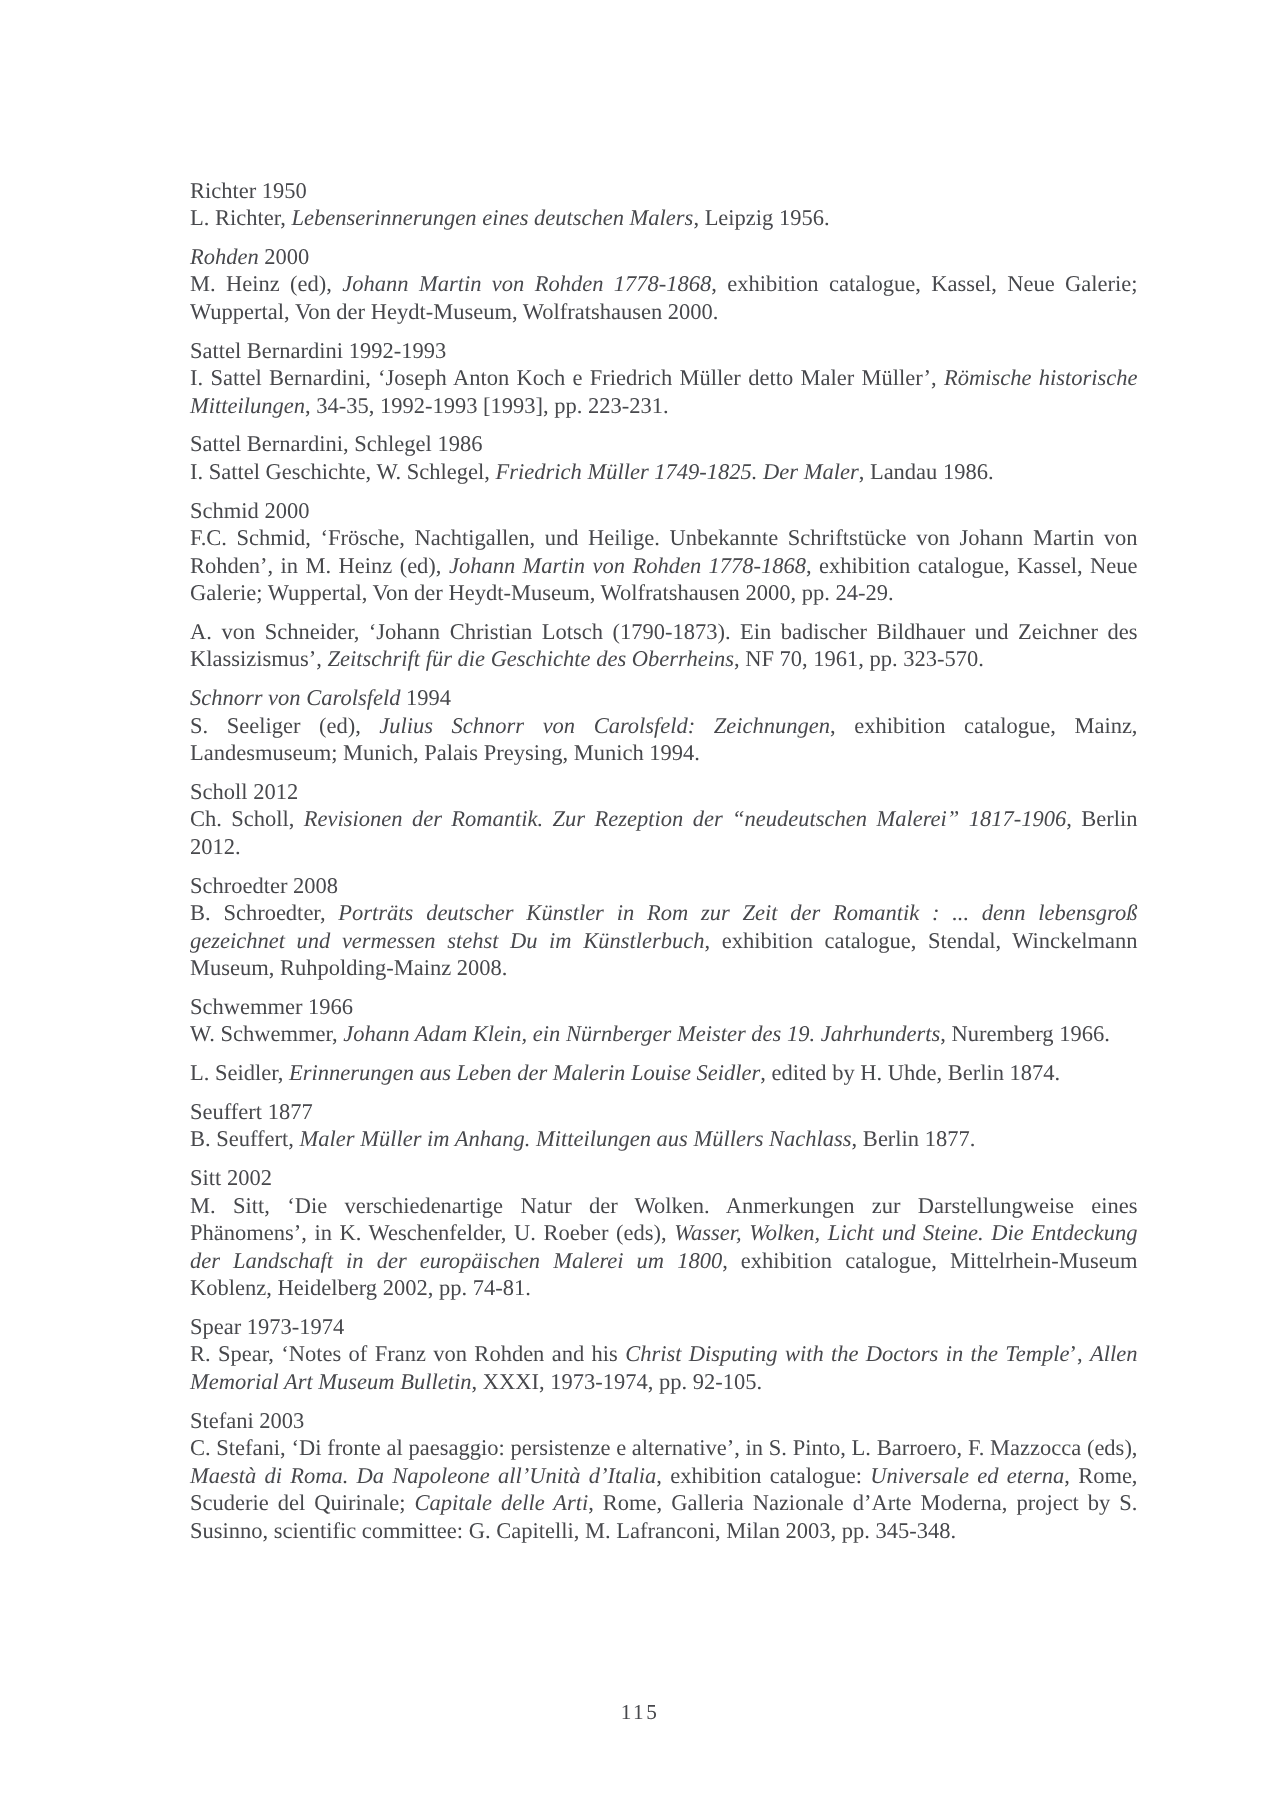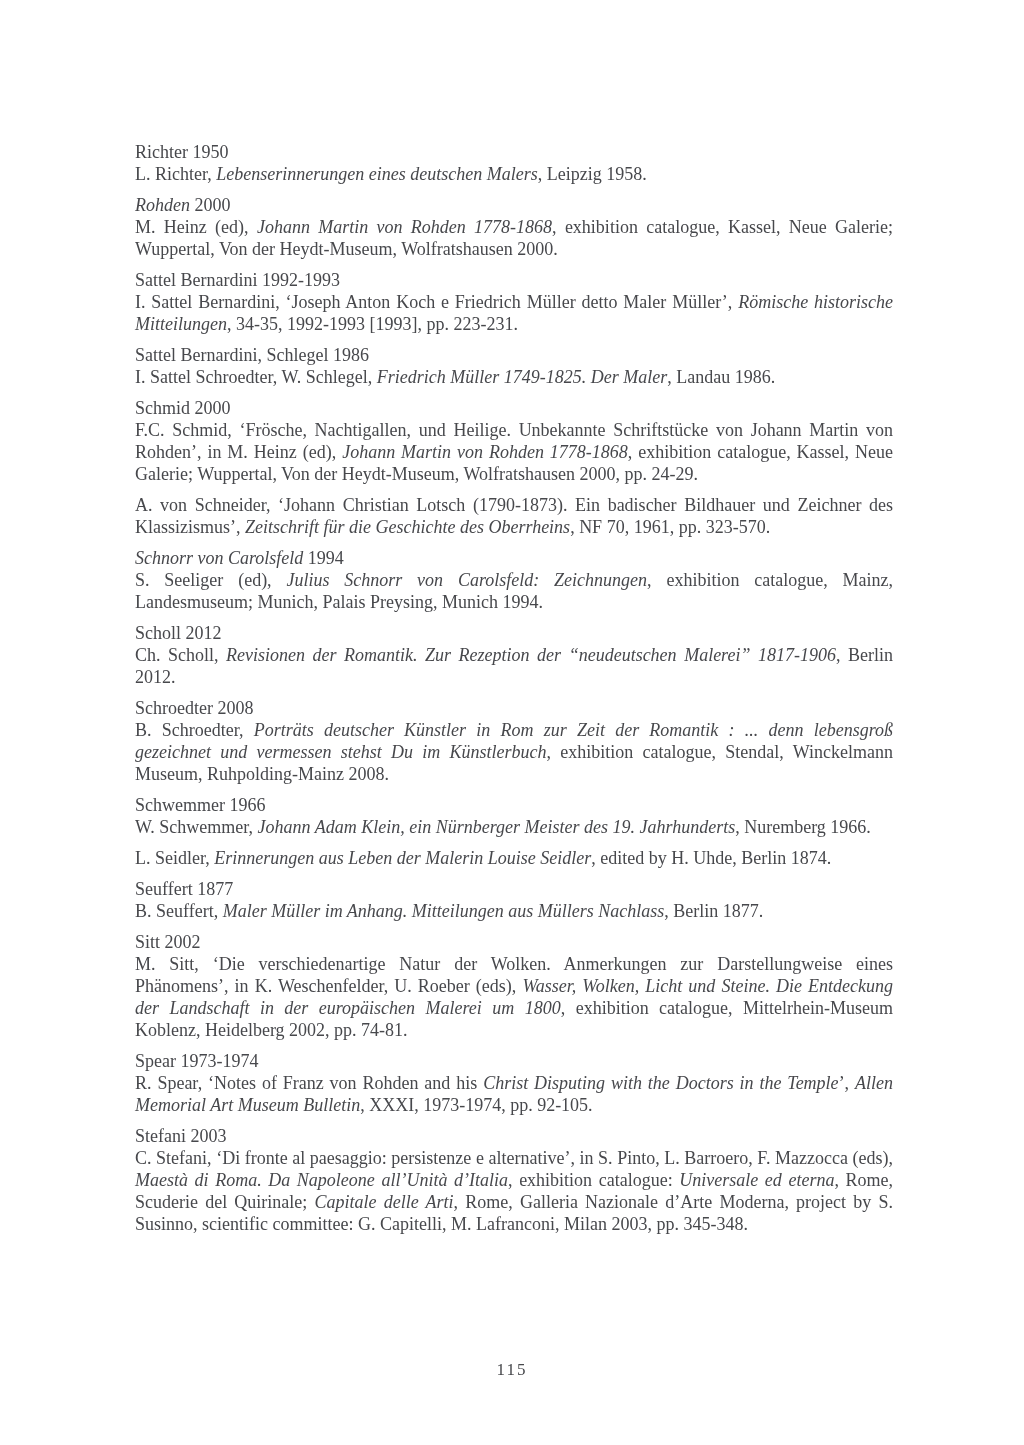--- a/index.html
+++ b/index.html
@@ -8,21 +8,21 @@
     position: relative;
     width: 1024px;
     height: 1445px;
     background: #ffffff;
     font-family: "Liberation Serif", "DejaVu Serif", serif;
     color: #47484c;
     overflow: hidden;
   }
   .content {
     position: absolute;
-    left: 135px;
+    left: 152px;
     top: 141px;
     width: 758px;
   }
   .entry {
     font-size: 18px;
     line-height: 22px;
     margin-bottom: 9px;
   }
   .entry-heading {
     text-align: left;
@@ -44,33 +44,33 @@
     color: #47484c;
   }
 </style>
 </head>
 <body>
 
 <div class="page">
   <div class="content" id="bib-container">
       <div class="entry">
         <div class="entry-heading"><span class="seg-roman">Richter 1950</span></div>
-        <div class="entry-body"><span class="seg-roman">L. Richter, </span><i class="seg-italic">Lebenserinnerungen eines deutschen Malers</i><span class="seg-roman">, Leipzig 1958.</span></div>
+        <div class="entry-body"><span class="seg-roman">L. Richter, </span><i class="seg-italic">Lebenserinnerungen eines deutschen Malers</i><span class="seg-roman">, Leipzig 1956.</span></div>
       </div>
       <div class="entry">
         <div class="entry-heading"><i class="seg-italic">Rohden</i><span class="seg-roman"> 2000</span></div>
         <div class="entry-body"><span class="seg-roman">M. Heinz (ed), </span><i class="seg-italic">Johann Martin von Rohden 1778-1868</i><span class="seg-roman">, exhibition catalogue, Kassel, Neue Galerie; Wuppertal, Von der Heydt-Museum, Wolfratshausen 2000.</span></div>
       </div>
       <div class="entry">
         <div class="entry-heading"><span class="seg-roman">Sattel Bernardini 1992-1993</span></div>
         <div class="entry-body"><span class="seg-roman">I. Sattel Bernardini, ‘Joseph Anton Koch e Friedrich Müller detto Maler Müller’, </span><i class="seg-italic">Römische historische Mitteilungen</i><span class="seg-roman">, 34-35, 1992-1993 [1993], pp. 223-231.</span></div>
       </div>
       <div class="entry">
         <div class="entry-heading"><span class="seg-roman">Sattel Bernardini, Schlegel 1986</span></div>
-        <div class="entry-body"><span class="seg-roman">I. Sattel Schroedter, W. Schlegel, </span><i class="seg-italic">Friedrich Müller 1749-1825. Der Maler</i><span class="seg-roman">, Landau 1986.</span></div>
+        <div class="entry-body"><span class="seg-roman">I. Sattel Geschichte, W. Schlegel, </span><i class="seg-italic">Friedrich Müller 1749-1825. Der Maler</i><span class="seg-roman">, Landau 1986.</span></div>
       </div>
       <div class="entry">
         <div class="entry-heading"><span class="seg-roman">Schmid 2000</span></div>
         <div class="entry-body"><span class="seg-roman">F.C. Schmid, ‘Frösche, Nachtigallen, und Heilige. Unbekannte Schriftstücke von Johann Martin von Rohden’, in M. Heinz (ed), </span><i class="seg-italic">Johann Martin von Rohden 1778-1868</i><span class="seg-roman">, exhibition catalogue, Kassel, Neue Galerie; Wuppertal, Von der Heydt-Museum, Wolfratshausen 2000, pp. 24-29.</span></div>
       </div>
       <div class="entry">
         <div class="entry-body"><span class="seg-roman">A. von Schneider, ‘Johann Christian Lotsch (1790-1873). Ein badischer Bildhauer und Zeichner des Klassizismus’, </span><i class="seg-italic">Zeitschrift für die Geschichte des Oberrheins</i><span class="seg-roman">, NF 70, 1961, pp. 323-570.</span></div>
       </div>
       <div class="entry">
         <div class="entry-heading"><i class="seg-italic">Schnorr von Carolsfeld</i><span class="seg-roman"> 1994</span></div>

